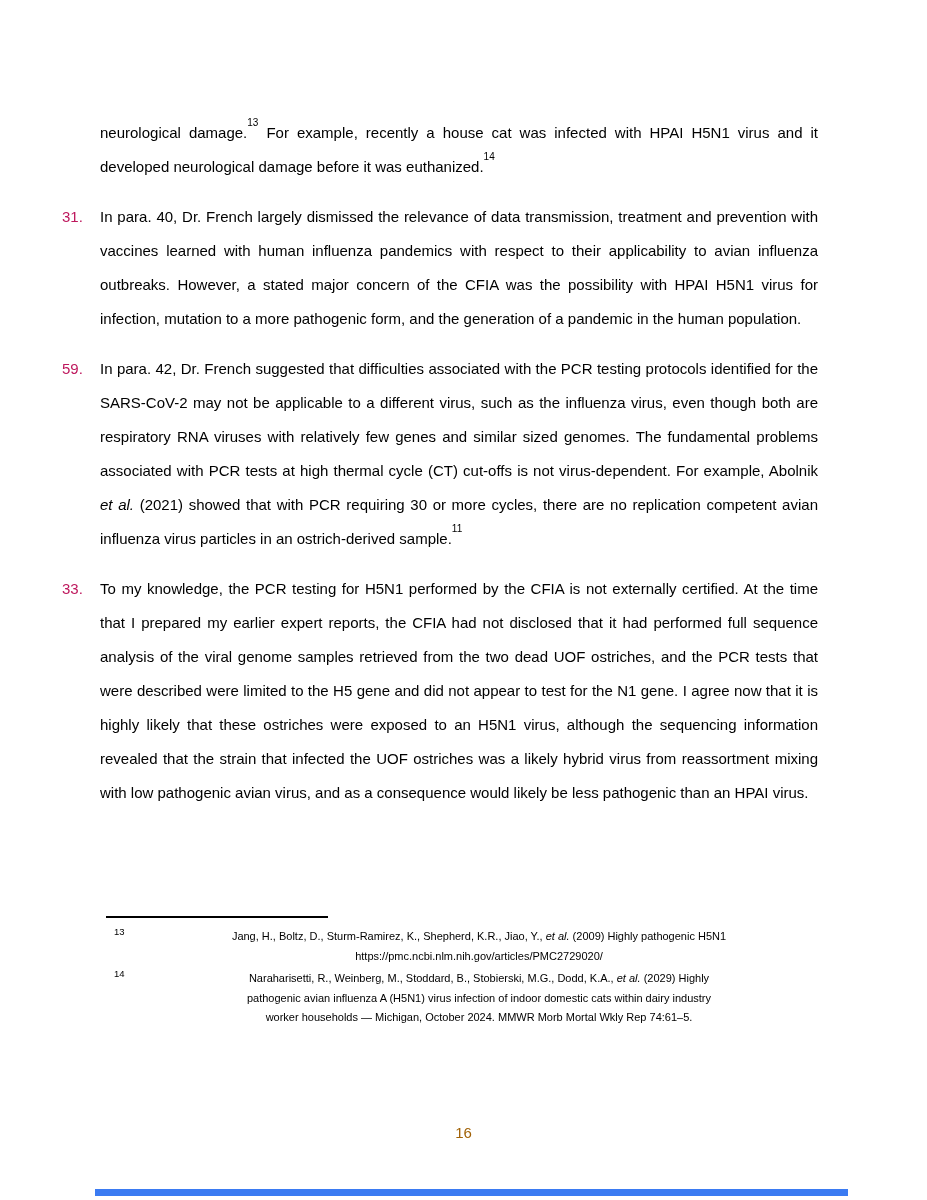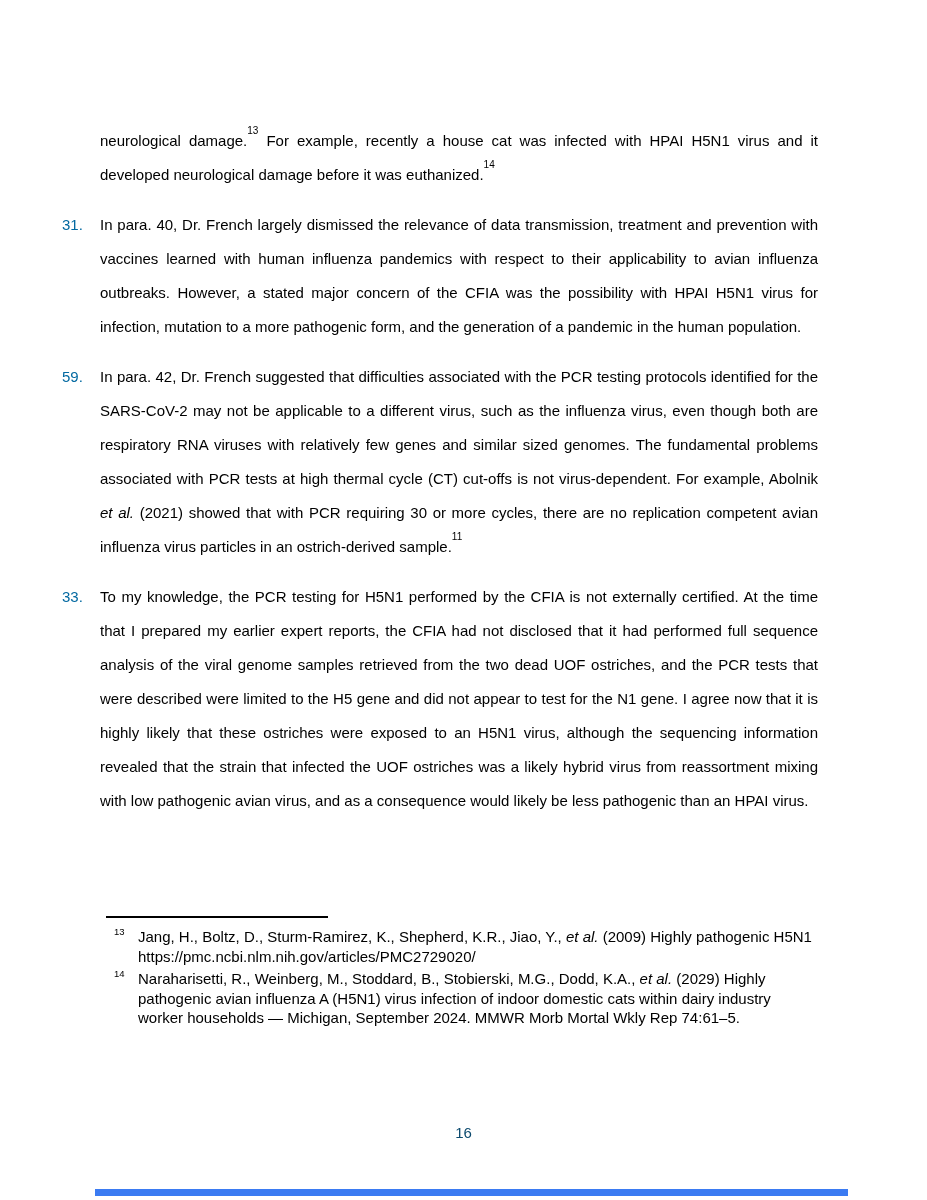--- a/index.html
+++ b/index.html
@@ -16,37 +16,37 @@
     font-family: "Liberation Sans", sans-serif;
     color: #000000;
   }
   .body-text {
     position: absolute;
     left: 100px;
     top: 108px;
     width: 718px;
   }
   .para {
-    margin: 16px 0 16px 0;
+    margin: 8px 0 16px 0;
     font-size: 15px;
     line-height: 34px;
     text-align: justify;
     color: #010101;
   }
   .numbered {
     position: relative;
   }
   .num {
     position: absolute;
     left: -38px;
     top: 0;
     width: 34px;
     font-size: 15px;
     line-height: 34px;
-    color: #0369a1;
+    color: #be185d;
   }
   sup.ref {
     font-size: 10px;
     line-height: 0;
     position: relative;
     top: -6px;
   }
   .fn-area {
     position: absolute;
     left: 100px;
@@ -65,34 +65,35 @@
     margin-bottom: 3px;
   }
   .fn-marker {
     position: absolute;
     left: 14px;
     top: -1px;
     font-size: 9.5px;
     color: #010101;
   }
   .fn-line {
-    font-size: 15px;
+    font-size: 11px;
     line-height: 19.5px;
     color: #010101;
     white-space: nowrap;
+    text-align: center;
   }
   .fn-line i { font-style: italic; }
   .page-number {
     position: absolute;
     top: 1124px;
     left: 0;
     width: 927px;
     text-align: center;
     font-size: 15px;
-    color: #0c4a6e;
+    color: #a16207;
   }
   .bottom-bar {
     position: absolute;
     left: 95px;
     top: 1189px;
     width: 753px;
     height: 7px;
     background: #3b7bf2;
   }
 </style>
@@ -131,21 +132,21 @@
         <div class="fn-line"><span>Jang, H., Boltz, D., Sturm-Ramirez, K., Shepherd, K.R., Jiao, Y., </span><i>et al.</i><span> (2009) Highly pathogenic H5N1</span></div>
         <div class="fn-line">https://pmc.ncbi.nlm.nih.gov/articles/PMC2729020/</div>
       </div>
     </div>
 
     <div class="footnote">
       <span class="fn-marker">14</span>
       <div class="fn-text">
         <div class="fn-line"><span>Naraharisetti, R., Weinberg, M., Stoddard, B., Stobierski, M.G., Dodd, K.A., </span><i>et al.</i><span> (2029) Highly</span></div>
         <div class="fn-line">pathogenic avian influenza A (H5N1) virus infection of indoor domestic cats within dairy industry</div>
-        <div class="fn-line">worker households — Michigan, September 2024. MMWR Morb Mortal Wkly Rep 74:61–5.</div>
+        <div class="fn-line">worker households — Michigan, October 2024. MMWR Morb Mortal Wkly Rep 74:61–5.</div>
       </div>
     </div>
   </div>
 
   <div class="page-number">16</div>
 
   <div class="bottom-bar"></div>
 
 </div>
 

